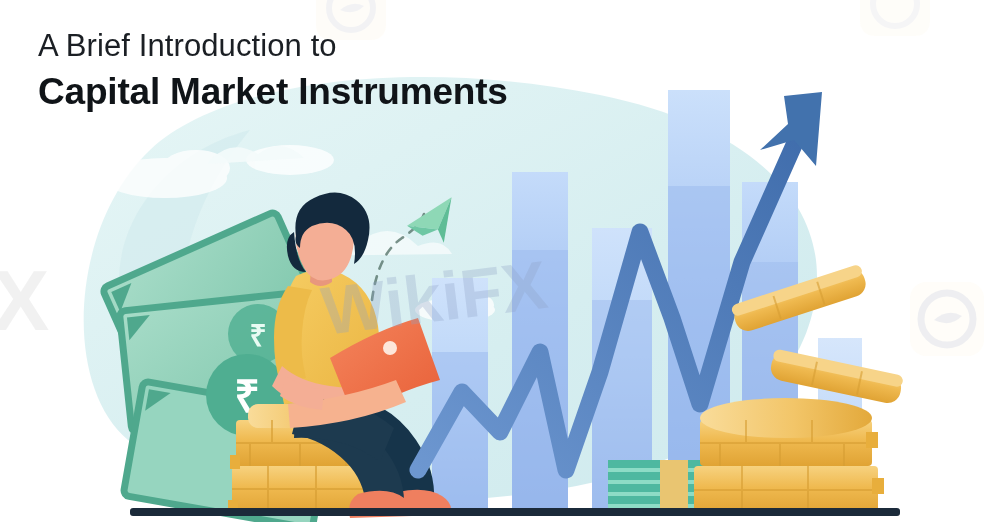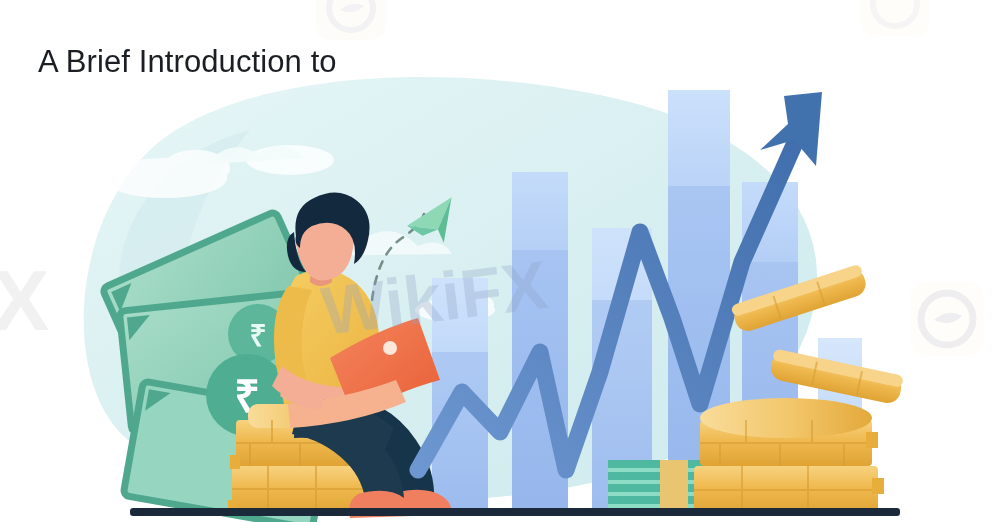--- a/index.html
+++ b/index.html
@@ -11,21 +11,20 @@
     overflow:hidden;
     background:#ffffff;
   }
   #art{position:absolute;inset:0;width:1000px;height:522px;display:block;}
   #headline{
     position:absolute;
     left:38px; top:28px;
     width:620px;
     z-index:40;
     pointer-events:none;
-    margin-top:16px;
   }
   #headline .line1{
     font-size:31px;
     font-weight:400;
     color:#1b1f24;
     letter-spacing:.1px;
     line-height:1.18;
     white-space:nowrap;
   }
   #headline .line2{
@@ -292,15 +291,16 @@
       <path d="M340 10 q 12 -10 24 -4 q -10 10 -24 4 Z" fill="#c9c9d2"></path>
     </g>
     <g opacity=".18">
       <rect x="860" y="-20" width="70" height="56" rx="14" fill="#fdf6e3"></rect>
       <circle cx="895" cy="4" r="22" fill="none" stroke="#c9c9d2" stroke-width="6"></circle>
     </g>
   </svg>
 
   <div id="headline">
     <div class="line1">A Brief Introduction to</div>
+    <div class="line2">Capital Market Instruments</div>
   </div>
 
 </div>
 
 </body></html>

